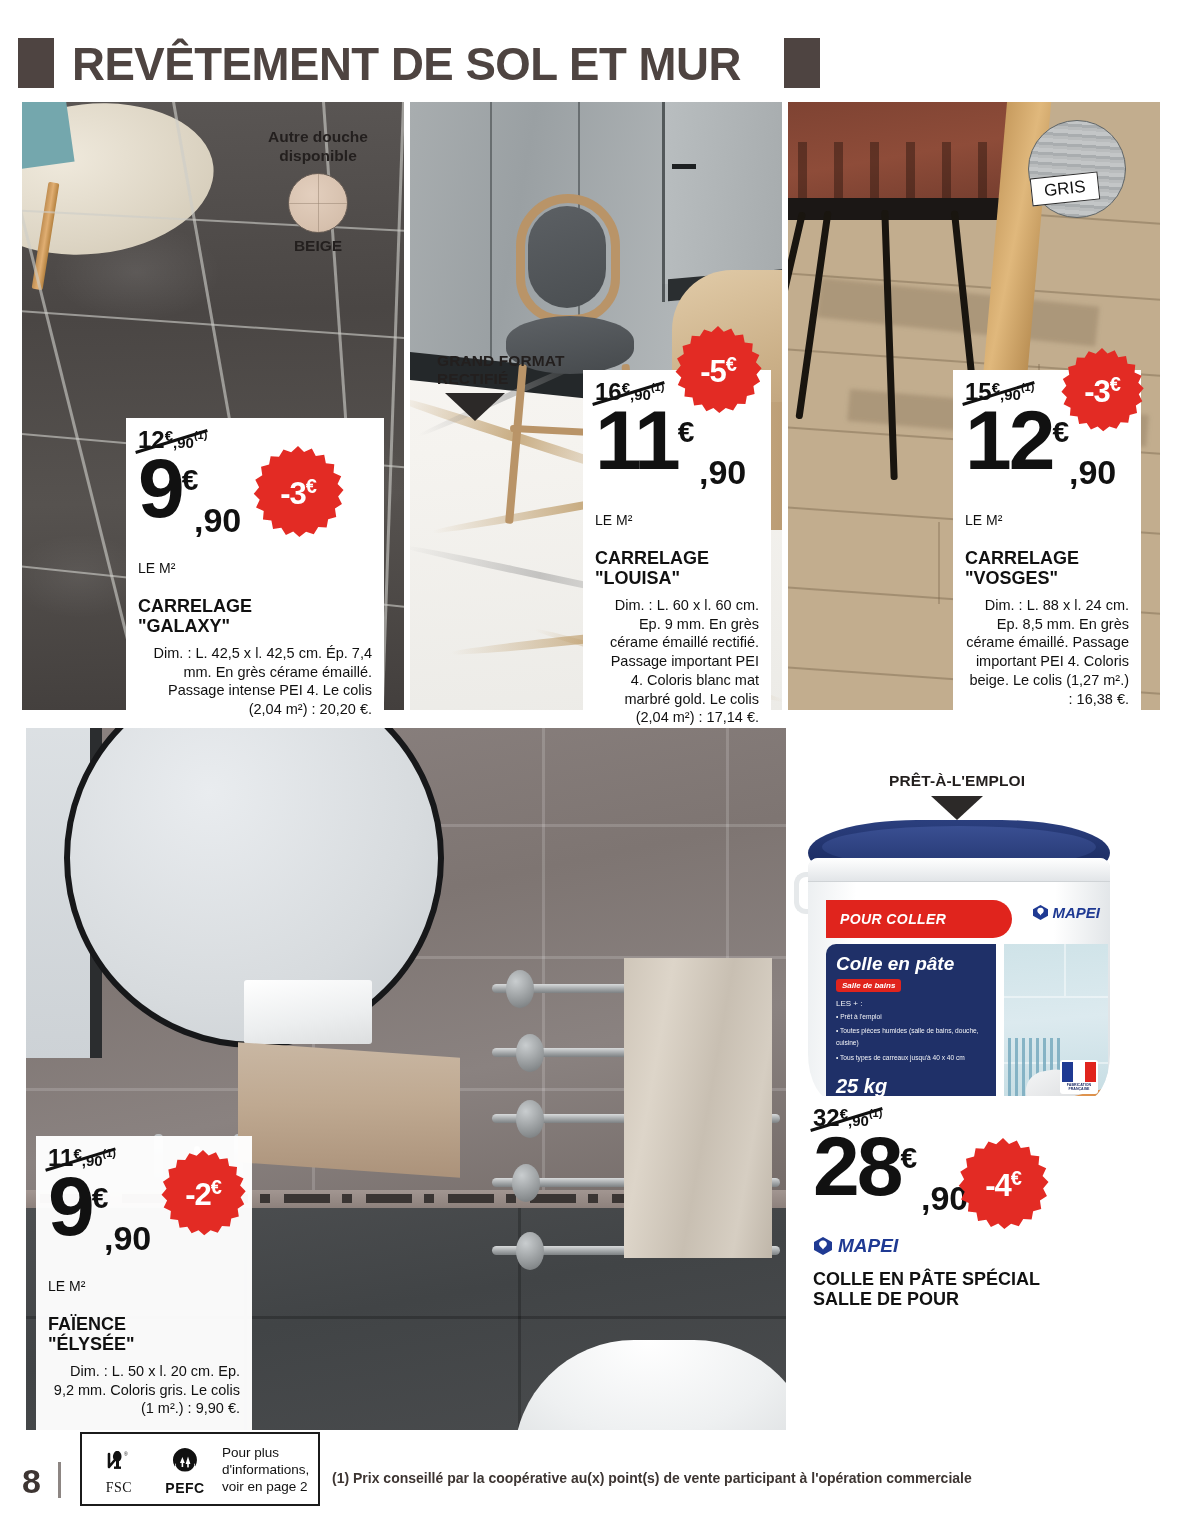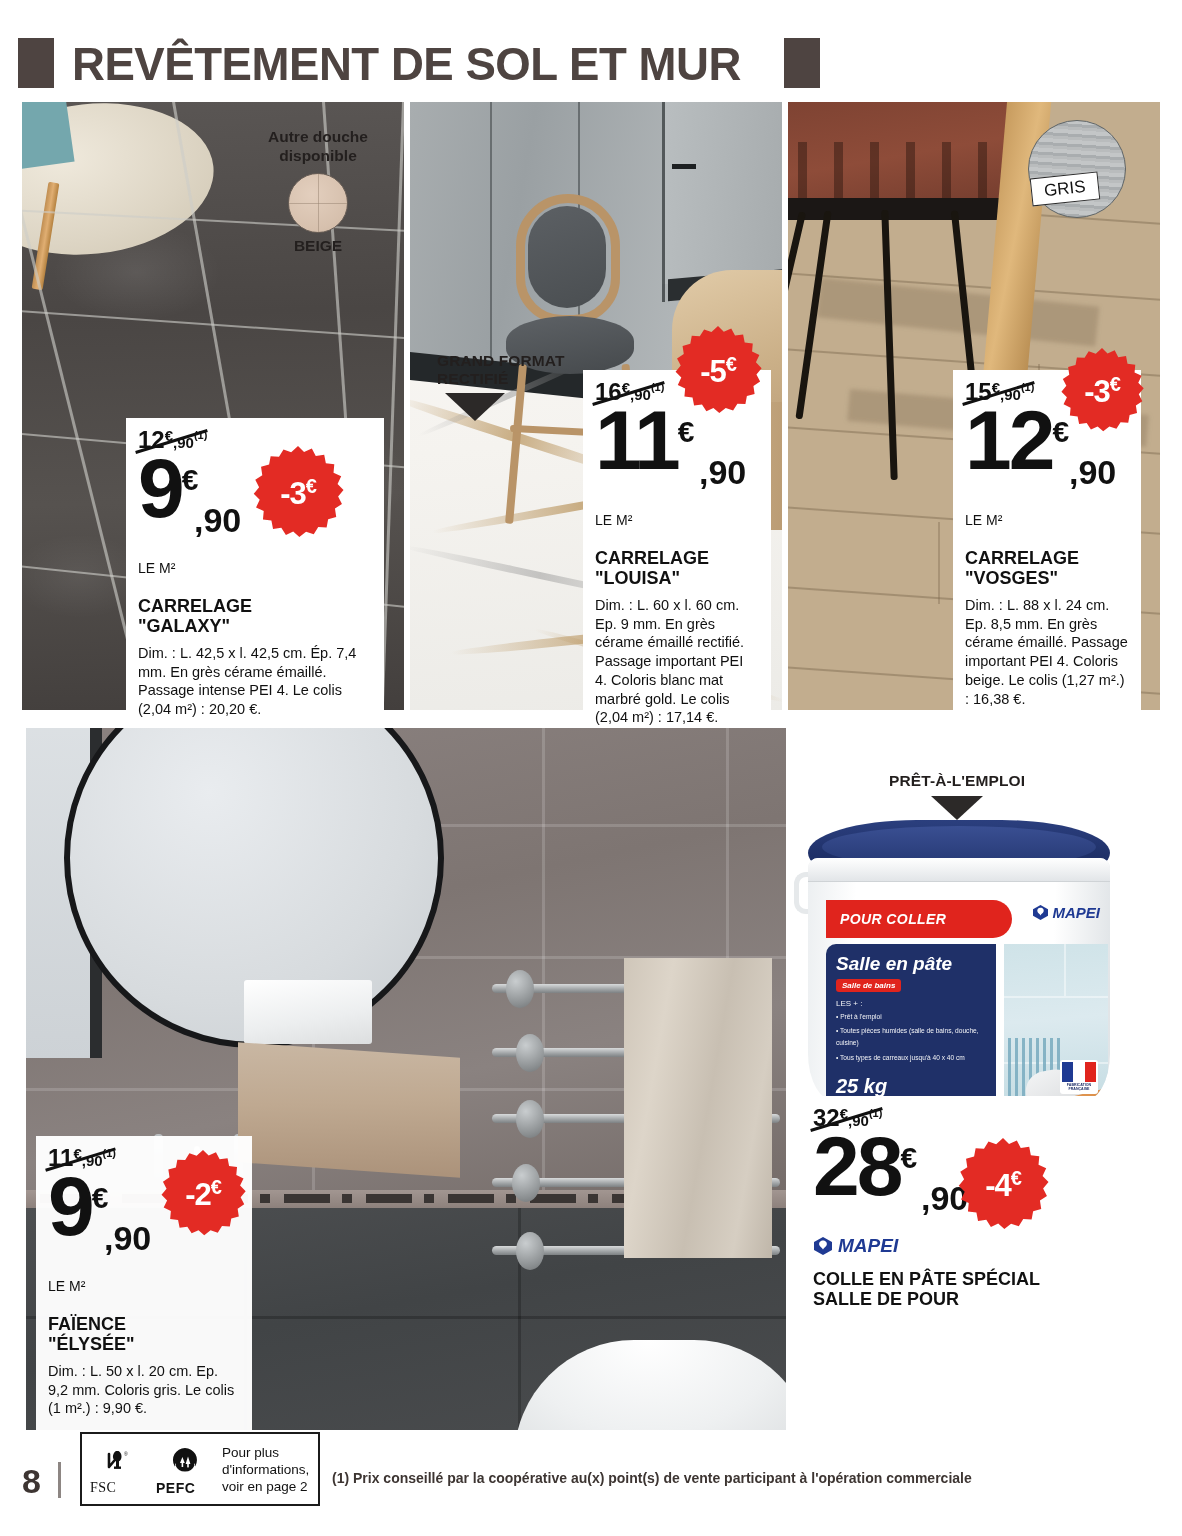--- a/index.html
+++ b/index.html
@@ -315,21 +315,21 @@
     vertical-align: top; margin-top: 14px;
   }
   .main-price .dec {
     font-size: 34px; font-weight: 700; color: #111; display: block;
     margin-top: -16px; margin-left: 56px;
   }
   .lem2 { font-size: 14px; color: #111; margin-top: 25px; }
   .pname {
     font-size: 18px; font-weight: 700; color: #111; margin-top: 20px; line-height: 1.12;
   }
-  .pdesc { font-size: 14.5px; color: #111; margin-top: 8px; line-height: 1.29; }
+  .pdesc { font-size: 14.5px; color: #111; margin-top: 8px; line-height: 1.29; text-align: right; }
   .burst-txt { font-size: 31px; font-weight: 700; letter-spacing: -1px; }
   .burst-txt .e { font-size: 20px; vertical-align: super; }
 
   
   .star-wrap { position: absolute; }
   .star-wrap svg { display: block; }
   .star-label {
     position: absolute; left: 0; top: 0; width: 100%; height: 100%;
     display: flex; align-items: center; justify-content: center;
     color: #fff; font-weight: 700; pointer-events: none;
@@ -379,21 +379,21 @@
     font-size: 34px; font-weight: 700; color: #3d3532;
   }
   .pagebar {
     position: absolute; left: 58px; top: 24px; width: 3px; height: 36px; background: #8d8683;
   }
   .certbox {
     position: absolute; left: 80px; top: -6px; width: 240px; height: 74px;
     border: 2px solid #1b1b1b; background: #fff; display: flex; align-items: center;
     padding: 5px 8px; gap: 8px;
   }
-  .cert-logo { text-align: left; width: 58px; }
+  .cert-logo { text-align: center; width: 58px; }
   .cert-logo .mark { height: 36px; display: flex; align-items: center; justify-content: center; }
   .cert-logo .nm { font-size: 14px; font-weight: 700; color: #111; margin-top: 1px; letter-spacing: .5px; }
   .cert-logo .nm.serif { font-family: "Liberation Serif", serif; font-weight: 400; }
   .cert-text { font-size: 13.5px; color: #111; line-height: 1.26; }
   .legal {
     position: absolute; left: 332px; top: 32px;
     font-size: 14px; font-weight: 700; color: #3d3532;
   }
 </style>
 </head>
@@ -674,21 +674,21 @@
         <svg width="17" height="15" viewBox="0 0 20 18" aria-hidden="true">
           <path d="M10 0 L19 5 L19 13 L10 18 L1 13 L1 5 Z" fill="#1f3a93"></path>
           <path d="M10 3.4 C7 3.4 5.5 5.8 6.4 8.2 C7 9.8 9 10.6 10 12.6 C11 10.6 13 9.8 13.6 8.2 C14.5 5.8 13 3.4 10 3.4 Z" fill="#ffffff"></path>
         </svg>
         <span>MAPEI</span>
       </div>
       <div class="bk-banner">
         <span>POUR COLLER</span>
       </div>
       <div class="bk-panel">
-        <div class="t1">Salle en pâte</div>
+        <div class="t1">Colle en pâte</div>
         <div class="bk-tag">Salle de bains</div>
         <div class="bk-plus">LES + :</div>
         <div class="bk-bul">• <span>Prêt à l'emploi</span></div>
         <div class="bk-bul">• <span>Toutes pièces humides (salle de bains, douche, cuisine)</span></div>
         <div class="bk-bul">• <span>Tous types de carreaux jusqu'à 40 x 40 cm</span></div>
         <div class="bk-kg">25 kg</div>
         <div class="bk-kgs">Poids net</div>
       </div>
       <div class="bk-photo">
         <div class="tl" style="left:0;top:52px;width:104px;height:2px;"></div>

